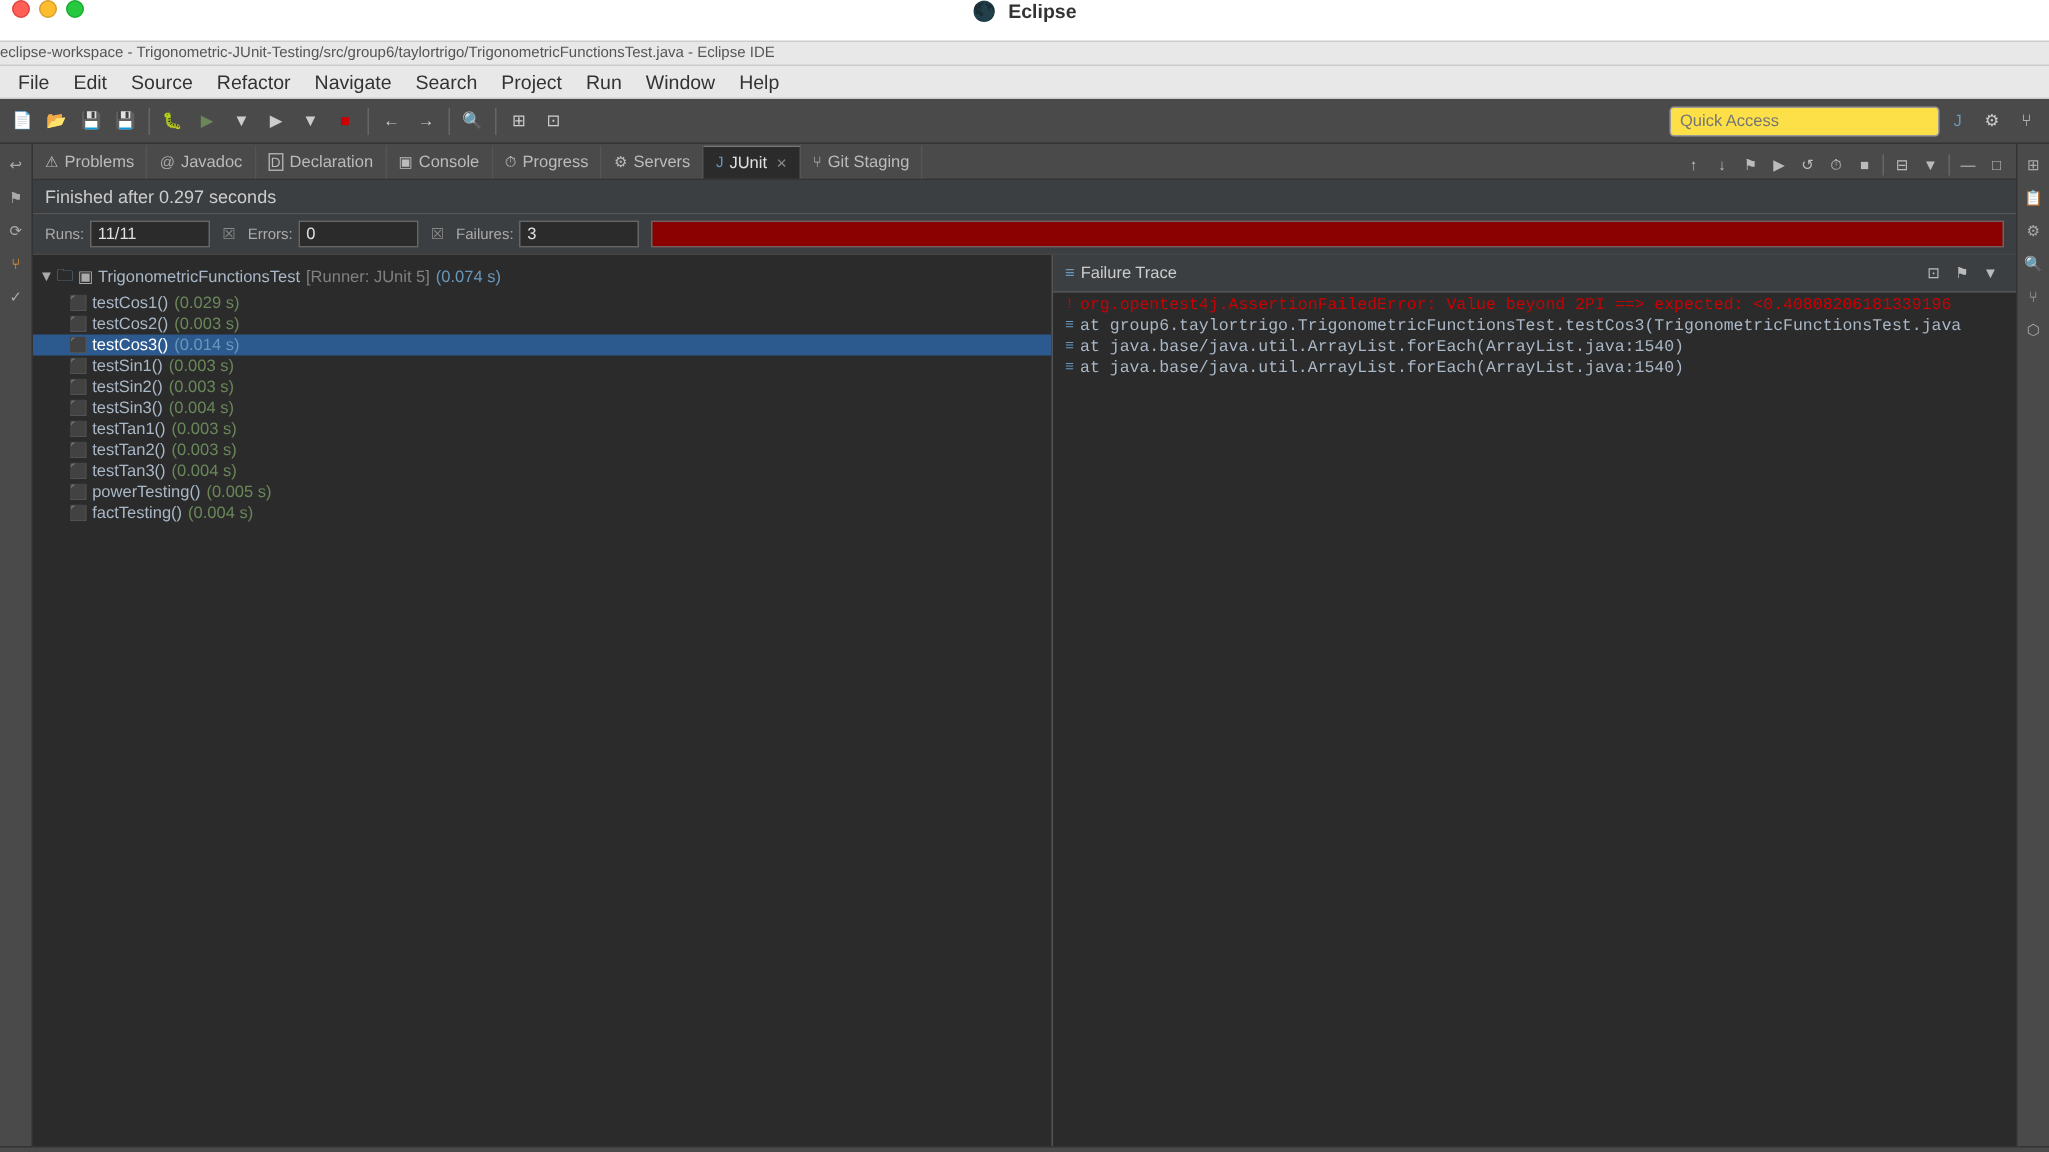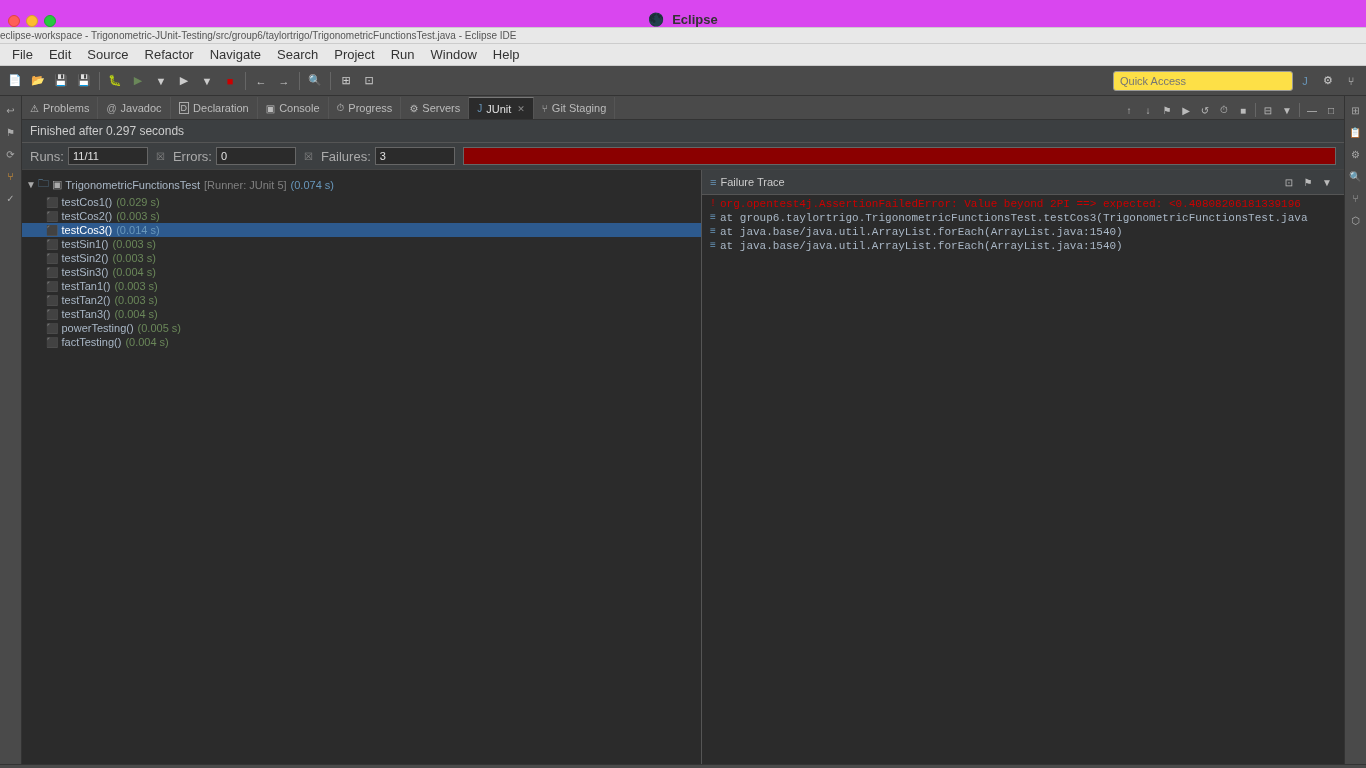--- a/index.html
+++ b/index.html
@@ -1,23 +1,23 @@
 <!DOCTYPE html>
 <html><head>
   <meta charset="utf-8">
   <style>
     * { box-sizing: border-box; margin: 0; padding: 0; }
     body { font-family: 'Helvetica Neue', Arial, sans-serif; font-size: 12px; background: #3c3f41; color: #a9b7c6; overflow: hidden; width: 1366px; height: 768px; }
 
     
     .mac-titlebar {
       height: 28px;
-      background: #d946ef;
-      display: flex;
-      align-items: flex-end;
+      background: #ffffff;
+      display: flex;
+      align-items: flex-start;
       padding: 0 8px;
       border-bottom: 1px solid #ccc;
       position: relative;
     }
     .mac-titlebar .traffic-lights { display: flex; gap: 6px; align-items: center; }
     .traffic-light { width: 12px; height: 12px; border-radius: 50%; }
     .tl-close { background: #ff5f57; border: 1px solid #e0443e; }
     .tl-min { background: #febc2e; border: 1px solid #d4a12a; }
     .tl-max { background: #28c840; border: 1px solid #1aad2e; }
     .mac-titlebar .app-name { position: absolute; left: 50%; transform: translateX(-50%); font-size: 13px; font-weight: 600; color: #333; }
@@ -170,21 +170,21 @@
 
     .junit-stats {
       display: flex;
       align-items: center;
       gap: 8px;
       padding: 4px 8px;
       background: #3c3f41;
       border-bottom: 1px solid #444;
     }
     .stat-group { display: flex; align-items: center; gap: 4px; }
-    .stat-label { color: #aaa; font-size: 13px; }
+    .stat-label { color: #aaa; font-size: 10px; }
     .stat-value {
       width: 80px; height: 18px;
       background: #2b2b2b;
       border: 1px solid #666;
       color: #e0e0e0;
       font-size: 11px;
       padding: 0 4px;
       display: flex; align-items: center;
     }
     .progress-bar {

